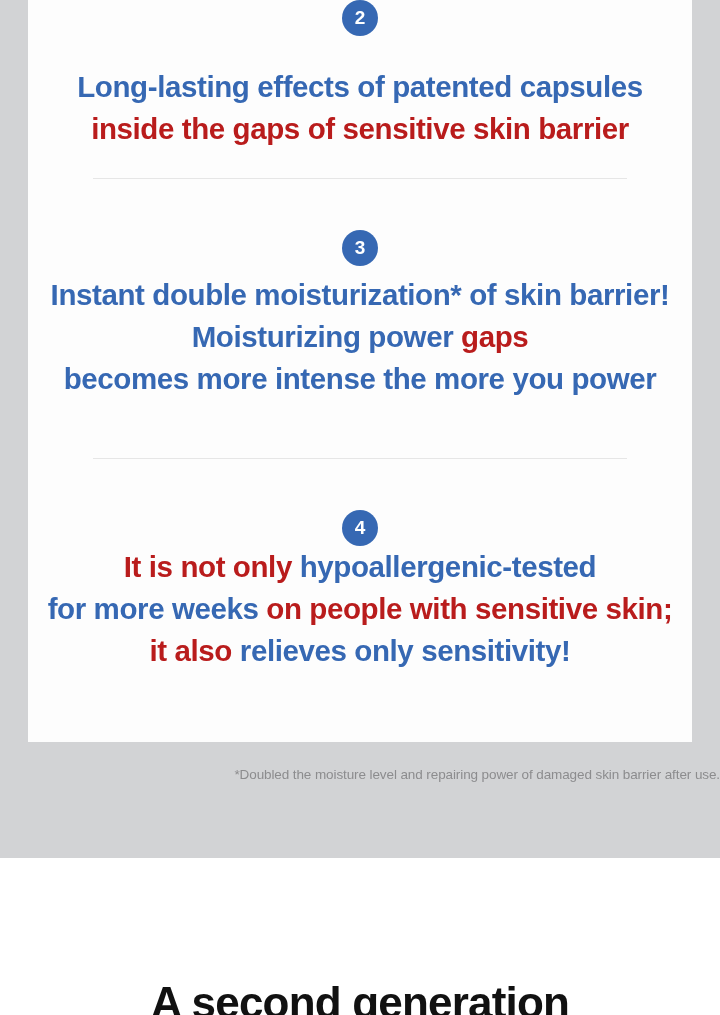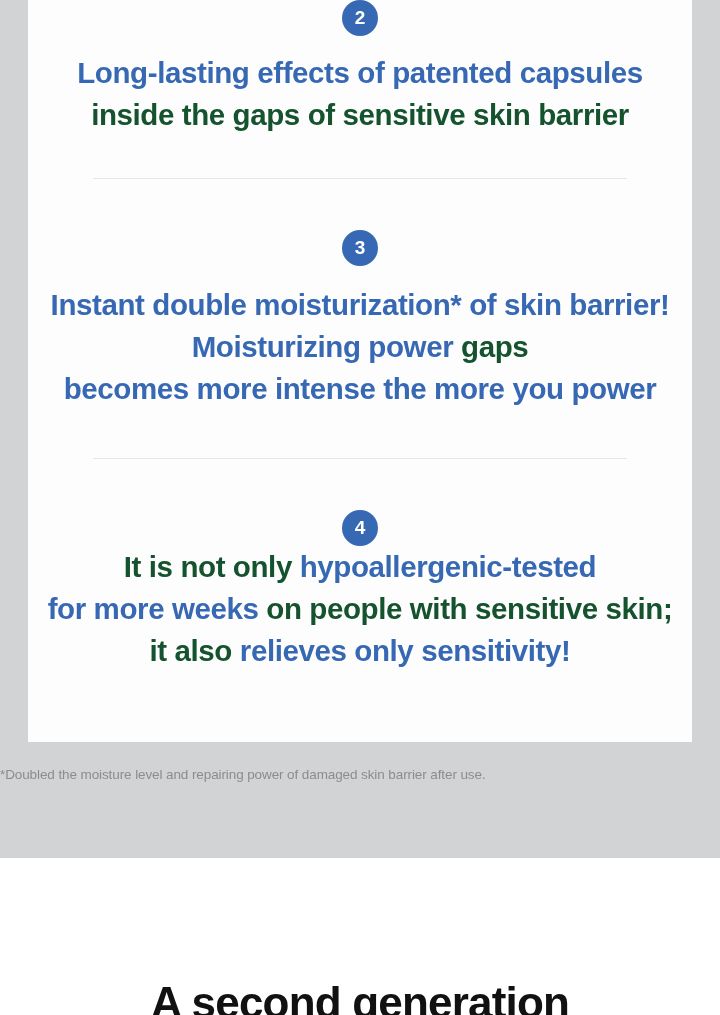--- a/index.html
+++ b/index.html
@@ -69,46 +69,46 @@
 
   .headline {
     margin: 0;
     padding: 0;
     font-size: 29.5px;
     font-weight: bold;
     line-height: 42px;
     letter-spacing: -0.4px;
     color: #4a4a4a;
   }
-  .block-2 .headline { margin-top: 16px; }
-  .block-3 .headline { margin-top: 18px; }
+  .block-2 .headline { margin-top: 30px; }
+  .block-3 .headline { margin-top: 8px; }
   .block-4 .headline { }
 
   .hl-line { display: block; white-space: nowrap; }
   .blue { color: #3668b3; }
-  .dark { color: #14532d; }
+  .dark { color: #b91c1c; }
 
   
   .divider {
     position: absolute;
     left: 65px;
     width: 534px;
     height: 1px;
     background: #e6e6e6;
   }
   .divider-a { top: 318px; }
   .divider-b { top: 598px; }
 
   
   .footnote {
     position: absolute;
     left: 0;
     top: 765px;
     width: 720px;
-    text-align: left;
+    text-align: right;
     font-size: 13.5px;
     line-height: 20px;
     color: #8c8c8e;
     letter-spacing: -0.1px;
   }
 
   
   .next-section {
     position: absolute;
     left: 0;

